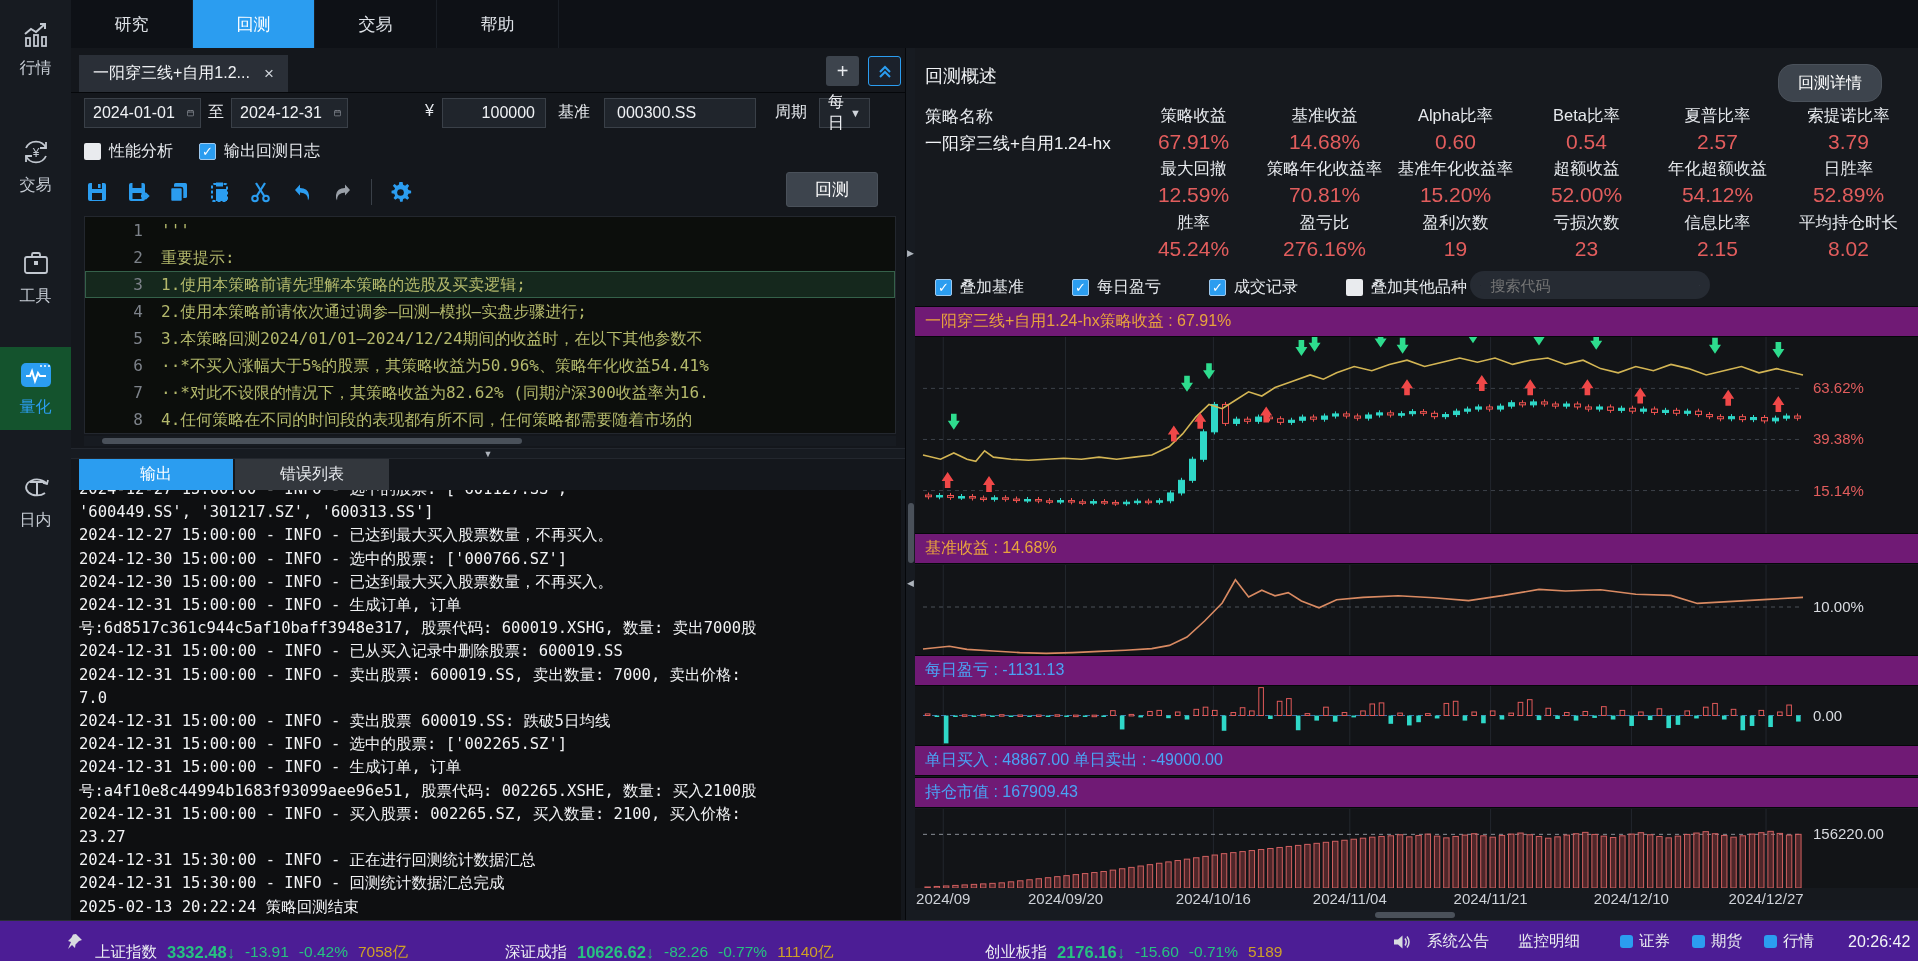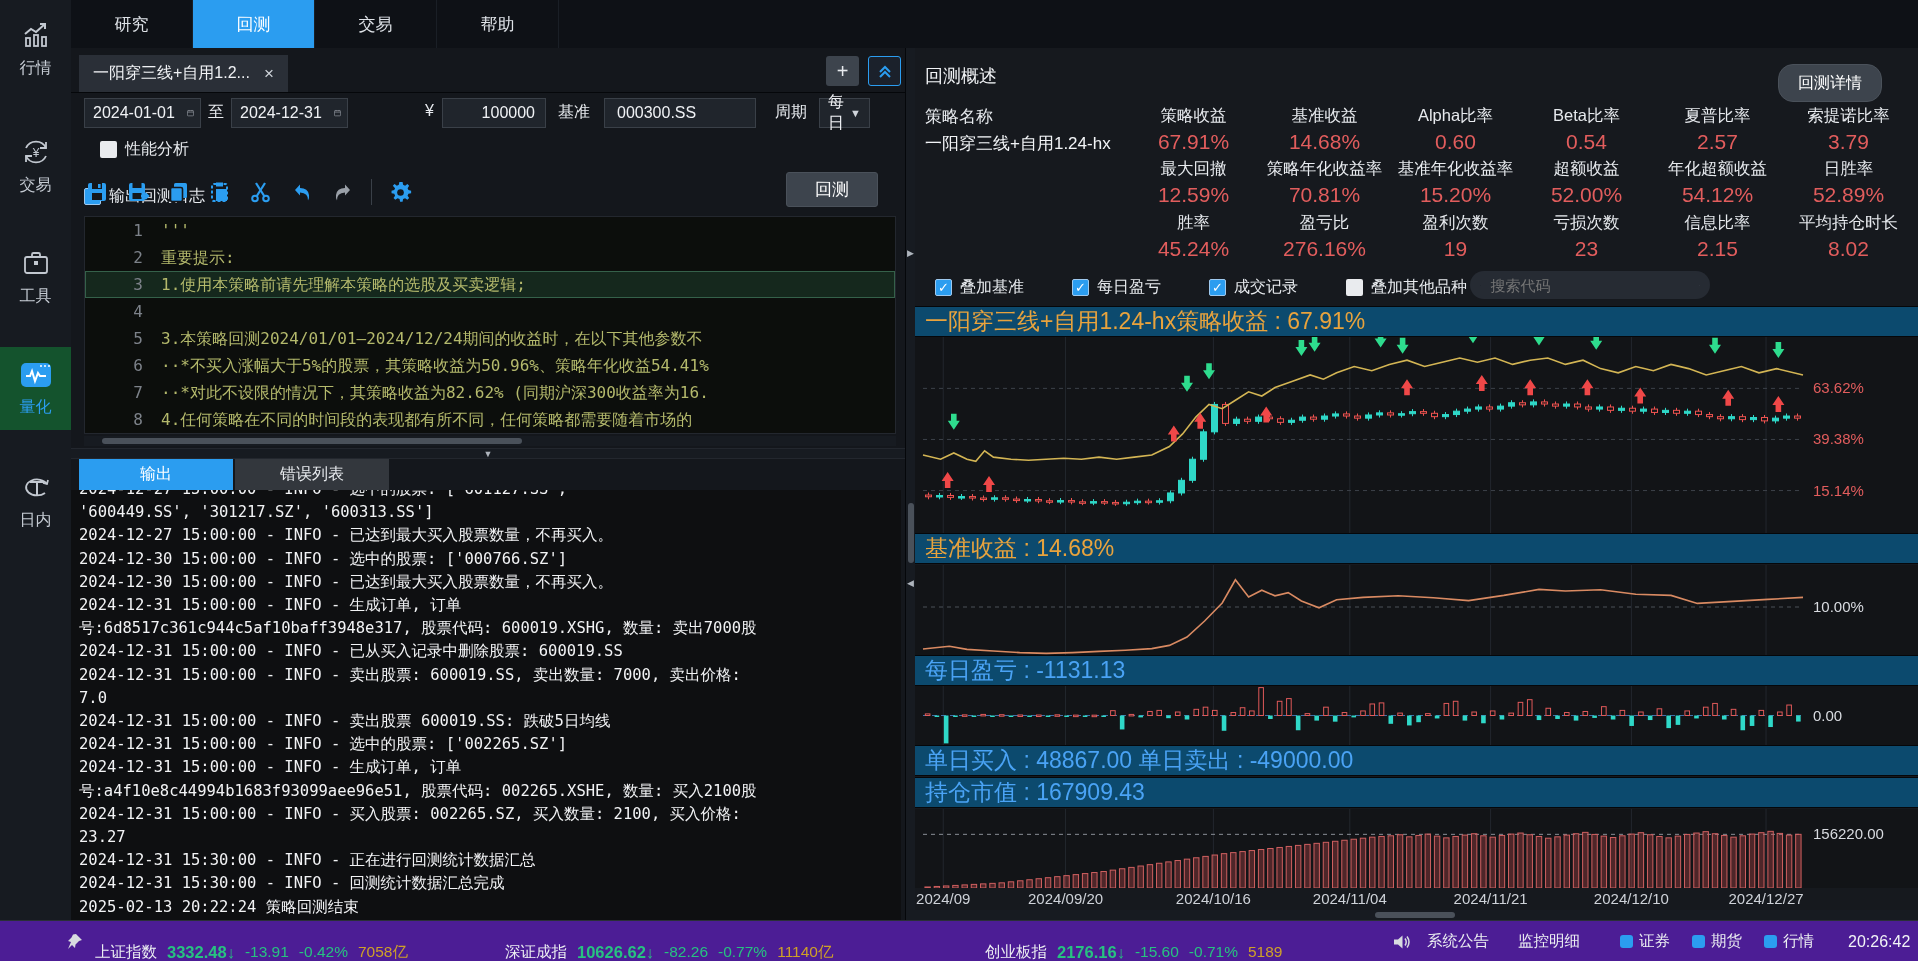--- a/index.html
+++ b/index.html
@@ -21,21 +21,21 @@
   .doc-tab{position:absolute;left:8px;top:7px;height:37px;background:#2a2f37;display:flex;align-items:center;gap:14px;padding:0 14px;font-size:16px;color:#f0f2f5;cursor:pointer;}
   .doc-close{color:#cfd4da;font-size:17px;cursor:pointer;}
   .mini-btn{position:absolute;top:8px;width:33px;height:30px;display:flex;align-items:center;justify-content:center;border-radius:3px;cursor:pointer;}
   .btn-add{left:755px;background:#3d444d;color:#e8ebef;font-size:20px;}
   .btn-collapse{left:797px;background:#1b212b;border:1px solid #2b9df0;box-sizing:border-box;}
   .param-row{position:absolute;left:0;top:50px;width:100%;height:32px;}
   .inp{background:#20252c;border:1px solid #3a4048;color:#f0f2f5;font-size:16px;height:30px;box-sizing:border-box;font-family:"Liberation Sans",sans-serif;}
   .date-box{position:absolute;top:0;display:flex;align-items:center;background:#20252c;border:1px solid #3a4048;height:30px;box-sizing:border-box;padding:0 6px;gap:6px;}
   .date-box input{background:transparent;border:none;color:#f0f2f5;font-size:16px;width:86px;outline:none;font-family:"Liberation Sans",sans-serif;}
   .plabel{position:absolute;top:4px;font-size:16px;color:#e7eaee;}
-  .opt-row{position:absolute;left:13px;top:91px;height:24px;display:flex;align-items:center;gap:26px;flex-direction:column;}
+  .opt-row{position:absolute;left:13px;top:91px;height:24px;display:flex;align-items:center;gap:26px;}
   .cb-wrap{display:flex;align-items:center;gap:8px;cursor:pointer;}
   .cb{width:17px;height:17px;border-radius:2px;background:#e9ebee;display:inline-flex;align-items:center;justify-content:center;box-sizing:border-box;}
   .cb.checked{background:#2b9df0;border:1px solid #9fc9ee;color:#fff;font-size:13px;}
   .cb-lbl{font-size:16px;color:#e7eaee;}
   .toolbar{position:absolute;left:13px;top:126px;height:36px;display:flex;align-items:center;gap:15px;}
   .tb-icon{width:26px;height:26px;cursor:pointer;display:flex;align-items:center;justify-content:center;}
   .tb-sep{width:1px;height:26px;background:#3a4048;}
   .run-btn{position:absolute;left:715px;top:124px;width:90px;height:33px;background:#3d444d;border:1px solid #4a515a;color:#fff;font-size:17px;display:flex;align-items:center;justify-content:center;border-radius:3px;cursor:pointer;}
   .editor{position:absolute;left:13px;top:168px;width:812px;height:218px;background:#0c0e0c;border:1px solid #23272e;box-sizing:border-box;overflow:hidden;font-family:"DejaVu Sans Mono",monospace;}
   .ed-line{position:relative;display:flex;height:27px;line-height:27px;font-size:16px;white-space:pre;}
@@ -62,21 +62,21 @@
   .stats-name-lbl{position:absolute;left:10px;top:57px;font-size:17px;color:#e7eaee;}
   .stats-name-val{position:absolute;left:10px;top:84px;font-size:17px;color:#f2f4f7;}
   .stats-grid{position:absolute;left:213px;top:55px;width:786px;height:160px;display:grid;grid-template-columns:repeat(6,1fr);grid-template-rows:repeat(3,1fr);}
   .stat-cell{display:flex;flex-direction:column;align-items:center;justify-content:center;gap:3px;}
   .stat-lbl{font-size:16.5px;color:#e7eaee;white-space:nowrap;}
   .stat-val{font-size:21px;color:#e25d5d;}
   .ctl-row{position:absolute;left:0;top:222px;width:100%;height:34px;display:flex;align-items:center;}
   .ctl-cb{display:flex;align-items:center;gap:8px;cursor:pointer;}
   .search-box{position:absolute;left:555px;top:1px;width:240px;height:28px;background:#262b33;border-radius:14px;display:flex;align-items:center;padding:0 10px;gap:8px;box-sizing:border-box;}
   .search-box .ph{color:#6a7078;font-size:15px;flex:1;background:transparent;border:none;outline:none;font-family:"Liberation Sans",sans-serif;}
-  .sec-hdr{position:absolute;left:0;width:100%;height:31px;background:#0c4a6e;border-top:1px solid #05070a;border-bottom:1px solid #05070a;display:flex;align-items:center;padding-left:10px;box-sizing:border-box;font-size:23px;}
+  .sec-hdr{position:absolute;left:0;width:100%;height:31px;background:#701a75;border-top:1px solid #05070a;border-bottom:1px solid #05070a;display:flex;align-items:center;padding-left:10px;box-sizing:border-box;font-size:16px;}
   .hdr-orange{color:#e8a33d;}
   .hdr-blue{color:#4aa3f5;}
   .chart-svg{position:absolute;left:0;background:#121417;}
   .ylab{position:absolute;left:898px;font-size:15px;white-space:nowrap;}
   .ylab.red{color:#e25d5d;}
   .ylab.gray{color:#d8dbe0;}
   .xaxis{position:absolute;left:0;top:840px;width:100%;height:22px;background:#16191e;}
   .xlab{position:absolute;top:2px;transform:translateX(-50%);font-size:15px;color:#ced2d8;white-space:nowrap;}
   .rp-hscroll{position:absolute;left:0;top:862px;width:100%;height:10px;background:#171b21;}
   .rp-hscroll .thumb{position:absolute;left:460px;top:2px;width:80px;height:6px;background:#4a515a;border-radius:3px;}
@@ -267,21 +267,21 @@
             <circle cx="12" cy="12" r="3.2" fill="#14171c"></circle>
           </svg>
         </span>
       </div>
     <div class="run-btn">回测</div>
 
     <div class="editor" id="editor">
         <div class="ed-line"><span class="ed-no">1</span><span class="ed-tx">'''</span></div>
         <div class="ed-line"><span class="ed-no">2</span><span class="ed-tx">重要提示:</span></div>
         <div class="ed-line hl"><span class="ed-no">3</span><span class="ed-tx">1.使用本策略前请先理解本策略的选股及买卖逻辑;</span></div>
-        <div class="ed-line"><span class="ed-no">4</span></div>
+        <div class="ed-line"><span class="ed-no">4</span><span class="ed-tx">2.使用本策略前请依次通过调参—回测—模拟—实盘步骤进行;</span></div>
         <div class="ed-line"><span class="ed-no">5</span><span class="ed-tx">3.本策略回测2024/01/01—2024/12/24期间的收益时，在以下其他参数不</span></div>
         <div class="ed-line"><span class="ed-no">6</span><span class="ed-tx">··*不买入涨幅大于5%的股票，其策略收益为50.96%、策略年化收益54.41%</span></div>
         <div class="ed-line"><span class="ed-no">7</span><span class="ed-tx">··*对此不设限的情况下，其策略收益为82.62% (同期沪深300收益率为16.</span></div>
         <div class="ed-line"><span class="ed-no">8</span><span class="ed-tx">4.任何策略在不同的时间段的表现都有所不同，任何策略都需要随着市场的</span></div>
       </div>
     <div class="ed-hscroll">
         <div class="thumb"></div>
       </div>
 
     <div class="splitter-h">▼</div>

